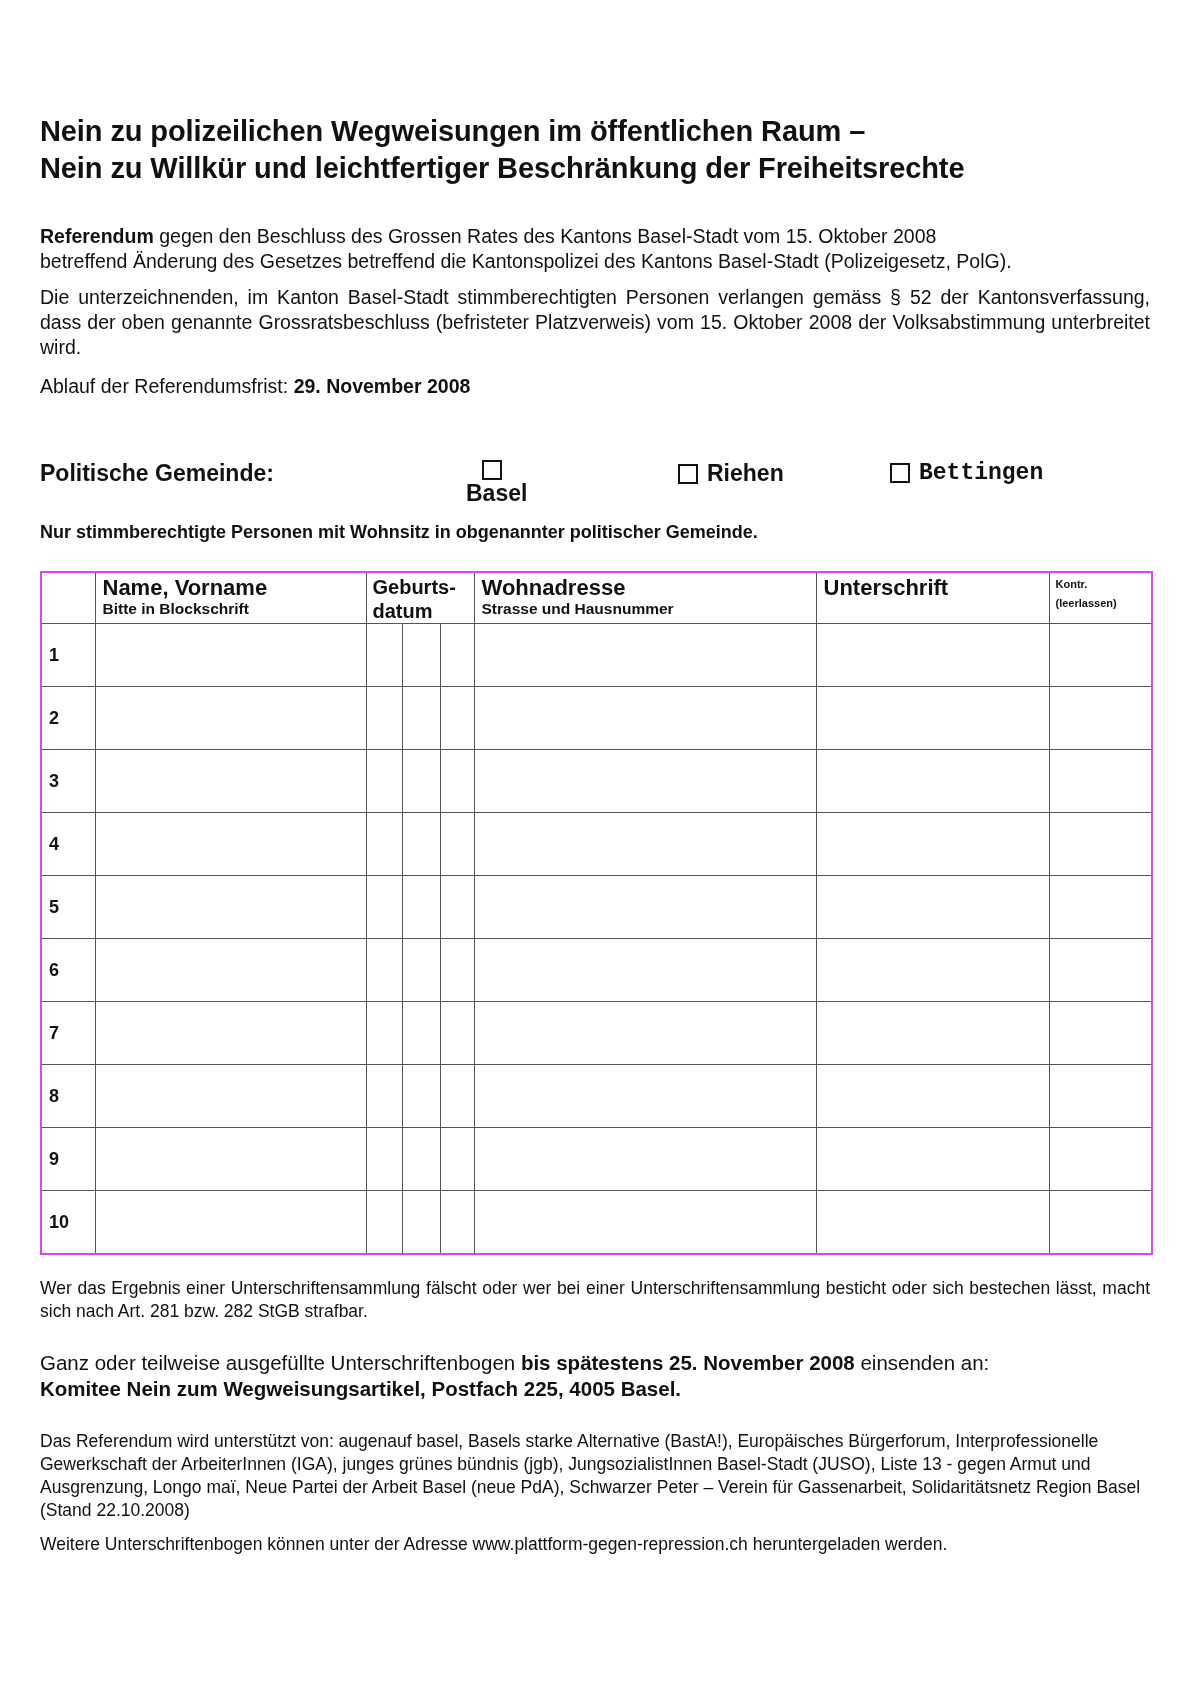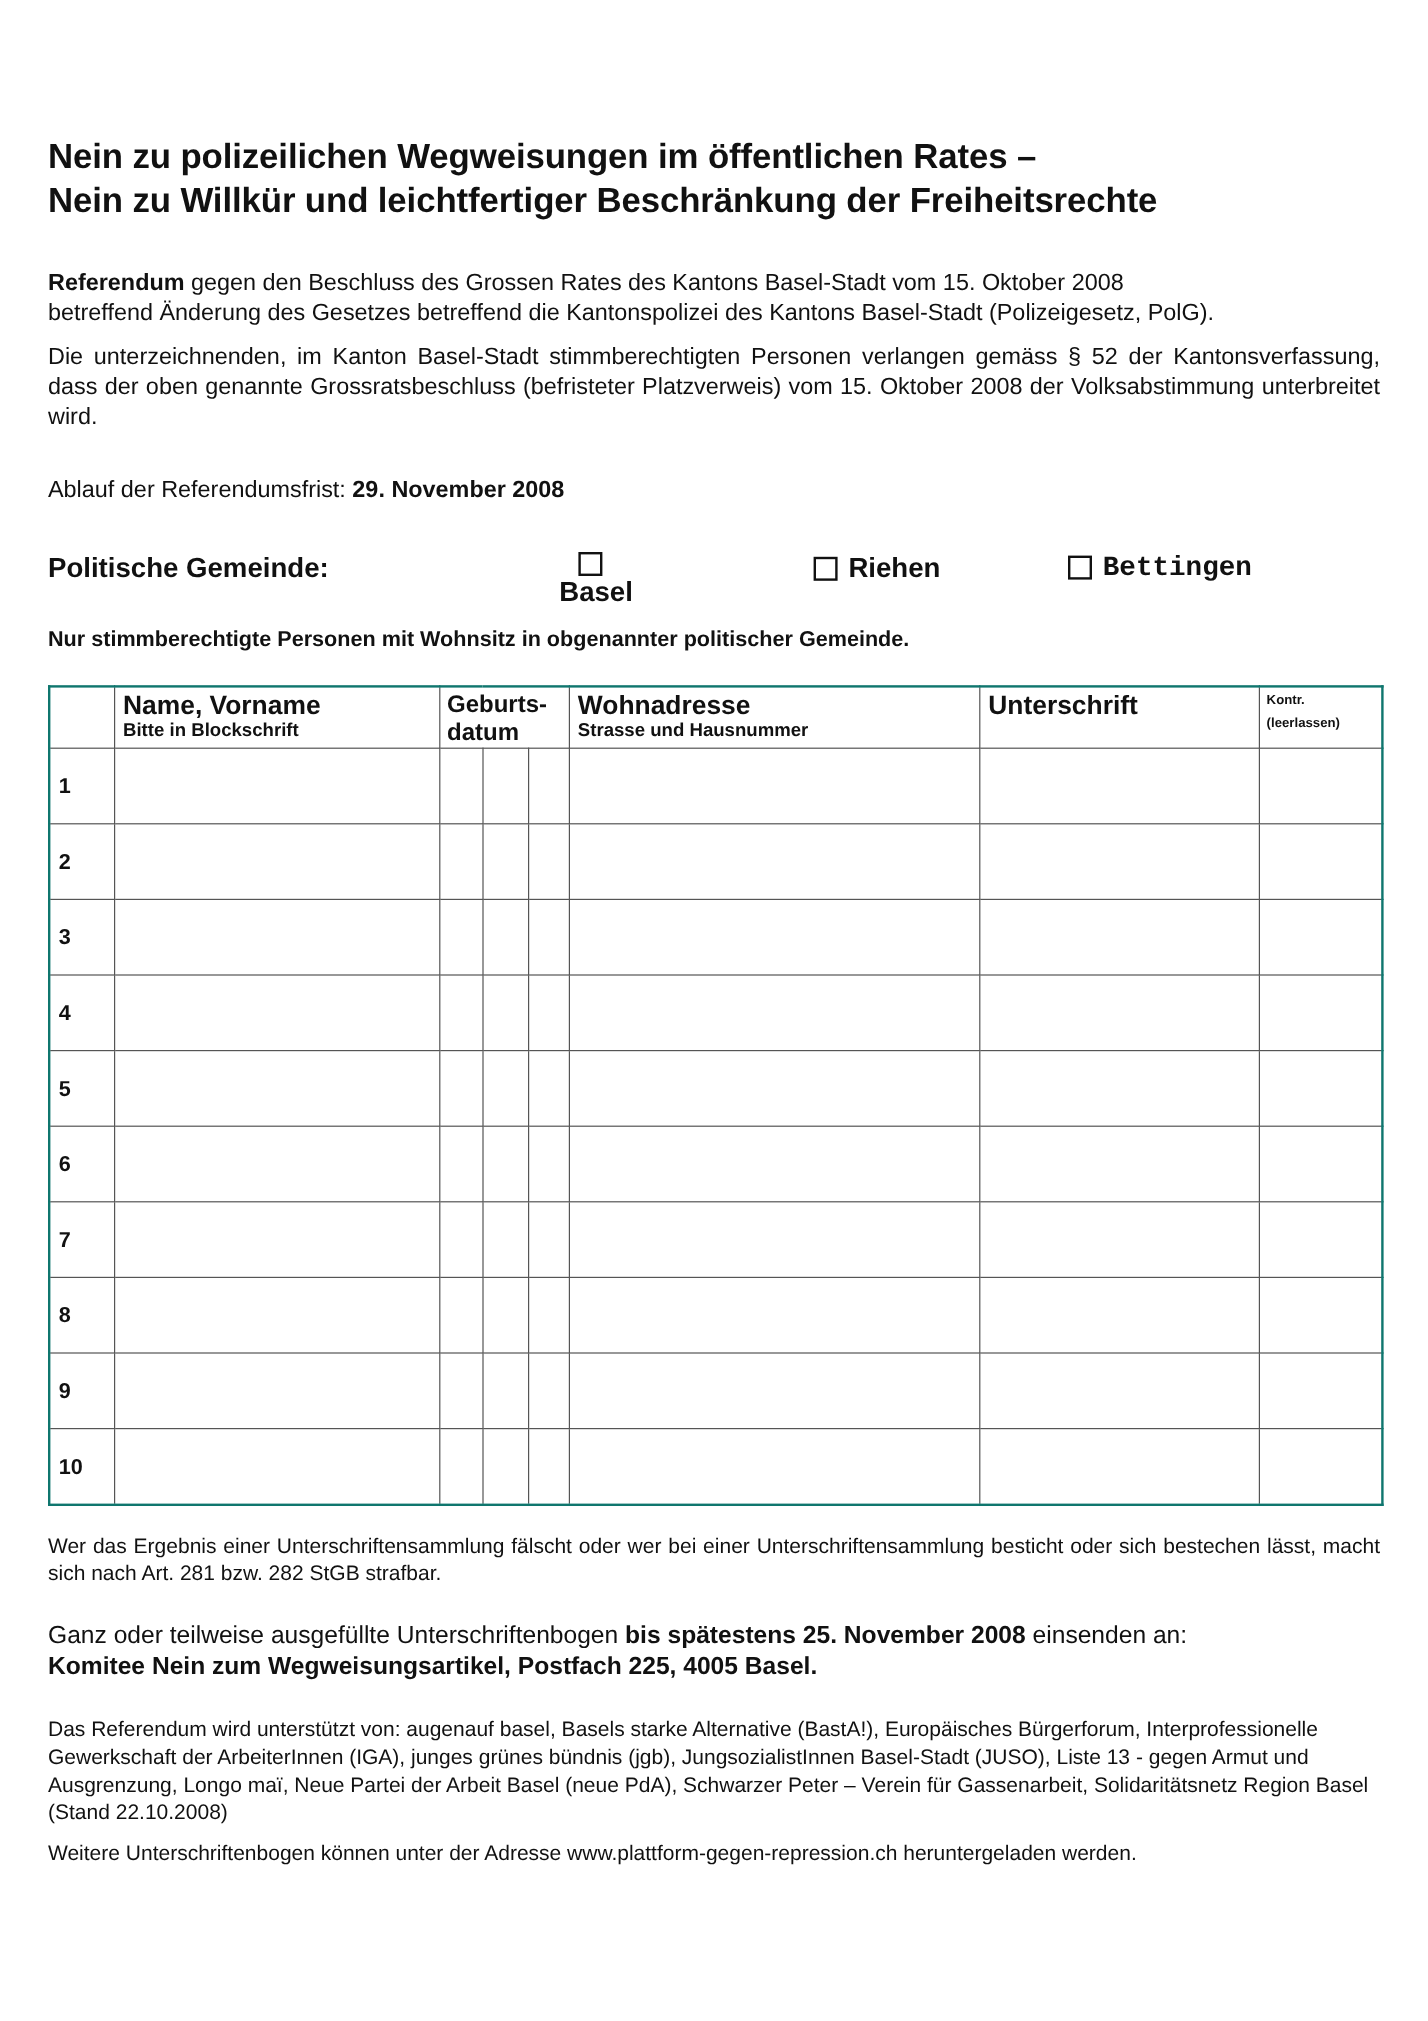--- a/index.html
+++ b/index.html
@@ -8,49 +8,49 @@
   .title { left: 40px; top: 113px; font-size: 29px; font-weight: bold; line-height: 37px; letter-spacing: -0.1px; }
   .p { left: 40px; font-size: 19.5px; line-height: 25px; }
   .justify { width: 1110px; text-align: justify; text-align-last: left; }
   .b { font-weight: bold; }
   .gemeinde { left: 40px; top: 460px; font-size: 23px; font-weight: bold; }
   .opt { top: 460px; font-size: 23px; font-weight: bold; display: flex; align-items: center; }
   .cb { display: inline-block; width: 16px; height: 16px; border: 2px solid #111; margin-right: 9px; background: #fff; cursor: pointer; }
   .note { left: 40px; top: 522px; font-size: 18px; font-weight: bold; }
   table.sig { position: absolute; left: 40px; top: 571px; width: 1111px; border-collapse: collapse; table-layout: fixed; }
   table.sig td, table.sig th { border: 1.5px solid #555; padding: 0; vertical-align: top; text-align: left; }
-  table.sig { border: 2px solid #0f766e; }
+  table.sig { border: 2px solid #d946ef; }
   table.sig thead th { height: 50px; }
   .h-main { font-size: 22px; font-weight: bold; display: block; padding: 3px 0 0 7px; line-height: 24px; }
   .h-sub { font-size: 15.5px; display: block; padding-left: 7px; line-height: 18px; }
   .h-geb { font-size: 20px; font-weight: bold; display: block; padding: 2px 0 0 6px; line-height: 24px; }
   .h-kontr { font-size: 11px; display: block; padding: 2px 0 0 6px; line-height: 19px; }
   table.sig tbody td { height: 62px; vertical-align: middle; }
   .rownum { font-size: 18px; font-weight: bold; padding-left: 7px !important; }
   .foot1 { top: 1277px; font-size: 17.5px; line-height: 23px; }
   .foot2 { top: 1350px; font-size: 20.5px; line-height: 26px; }
   .foot3 { top: 1430px; font-size: 17.5px; line-height: 23px; width: 1115px; }
   .foot4 { top: 1533px; font-size: 17.5px; line-height: 23px; }
 </style>
 </head>
 <body>
 
 <div class="abs title">
-  <div>Nein zu polizeilichen Wegweisungen im öffentlichen Rates –</div>
+  <div>Nein zu polizeilichen Wegweisungen im öffentlichen Raum –</div>
   <div>Nein zu Willkür und leichtfertiger Beschränkung der Freiheitsrechte</div>
 </div>
 
 <div class="abs p" style="top:212px;margin-top:12px;">
   <div><span class="b">Referendum</span><span> gegen den Beschluss des Grossen Rates des Kantons Basel-Stadt vom 15. Oktober 2008</span></div>
   <div>betreffend Änderung des Gesetzes betreffend die Kantonspolizei des Kantons Basel-Stadt (Polizeigesetz, PolG).</div>
 </div>
 
 <div class="abs p justify" style="top:285px;">Die unterzeichnenden, im Kanton Basel-Stadt stimmberechtigten Personen verlangen gemäss § 52 der Kantonsverfassung, dass der oben genannte Grossratsbeschluss (befristeter Platzverweis) vom 15. Oktober 2008 der Volksabstimmung unterbreitet wird.</div>
 
-<div class="abs p" style="top:396px;">
+<div class="abs p" style="top:374px;">
   <span>Ablauf der Referendumsfrist: </span><span class="b">29. November 2008</span>
 </div>
 
 <div class="abs gemeinde">Politische Gemeinde:</div>
 
 <label class="abs opt" style="left:466px;flex-direction:column;">
   <span class="cb"></span>
   <span>Basel</span>
 </label>
 <label class="abs opt" style="left:678px;">

